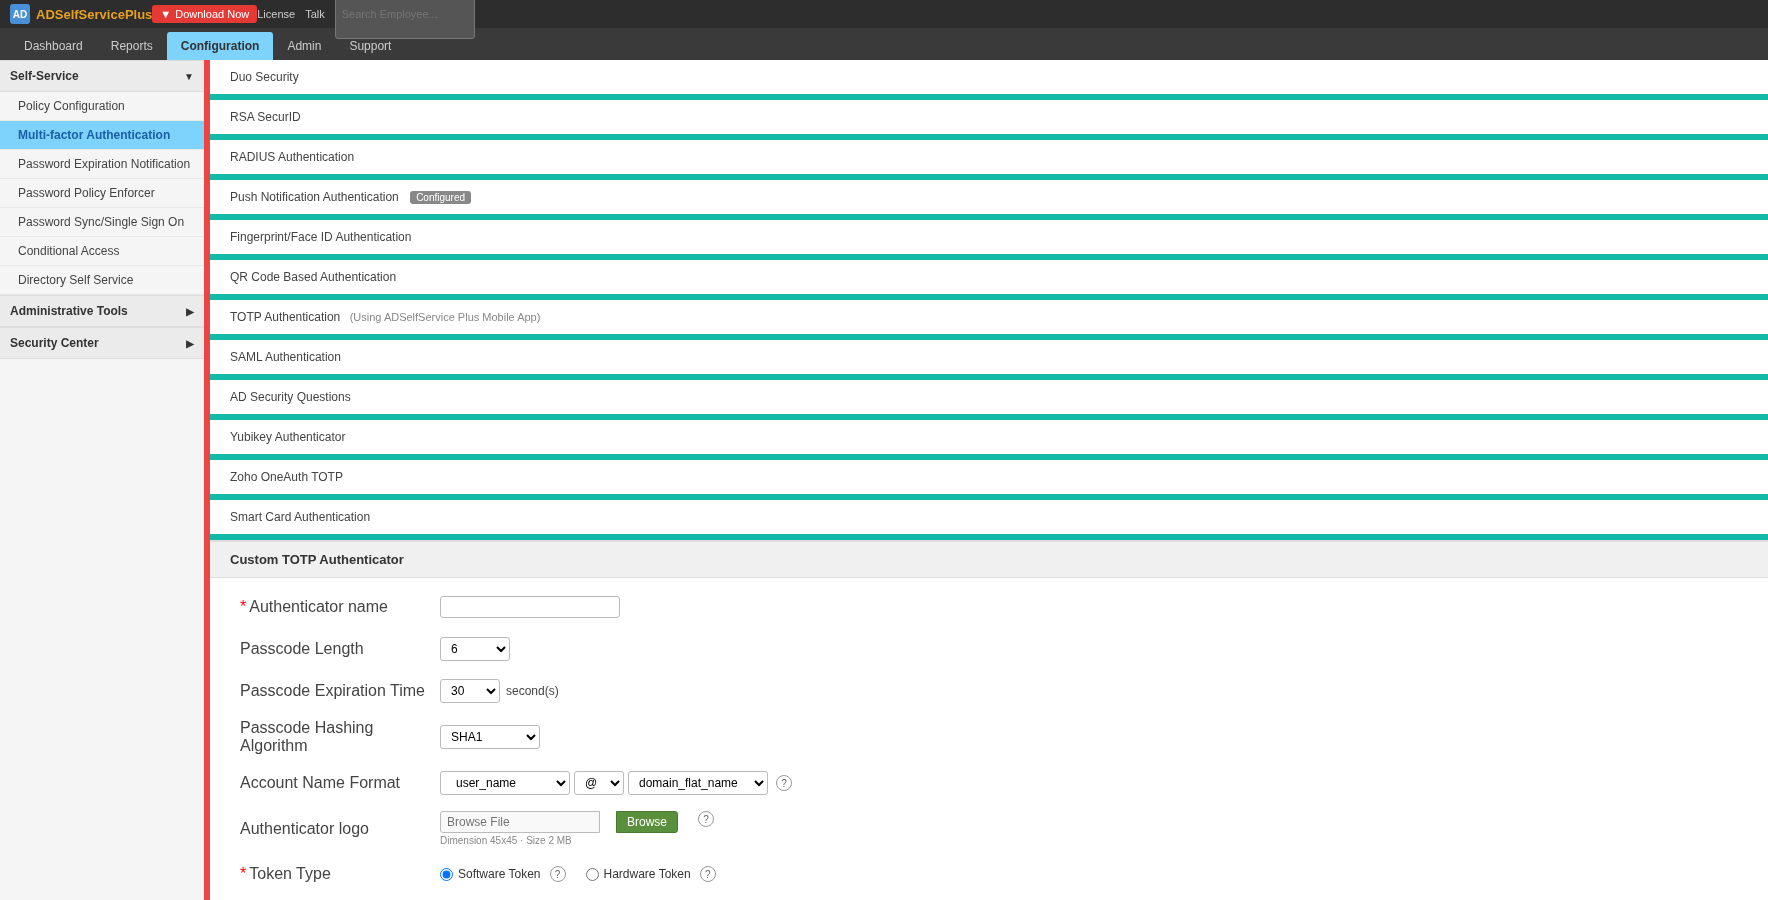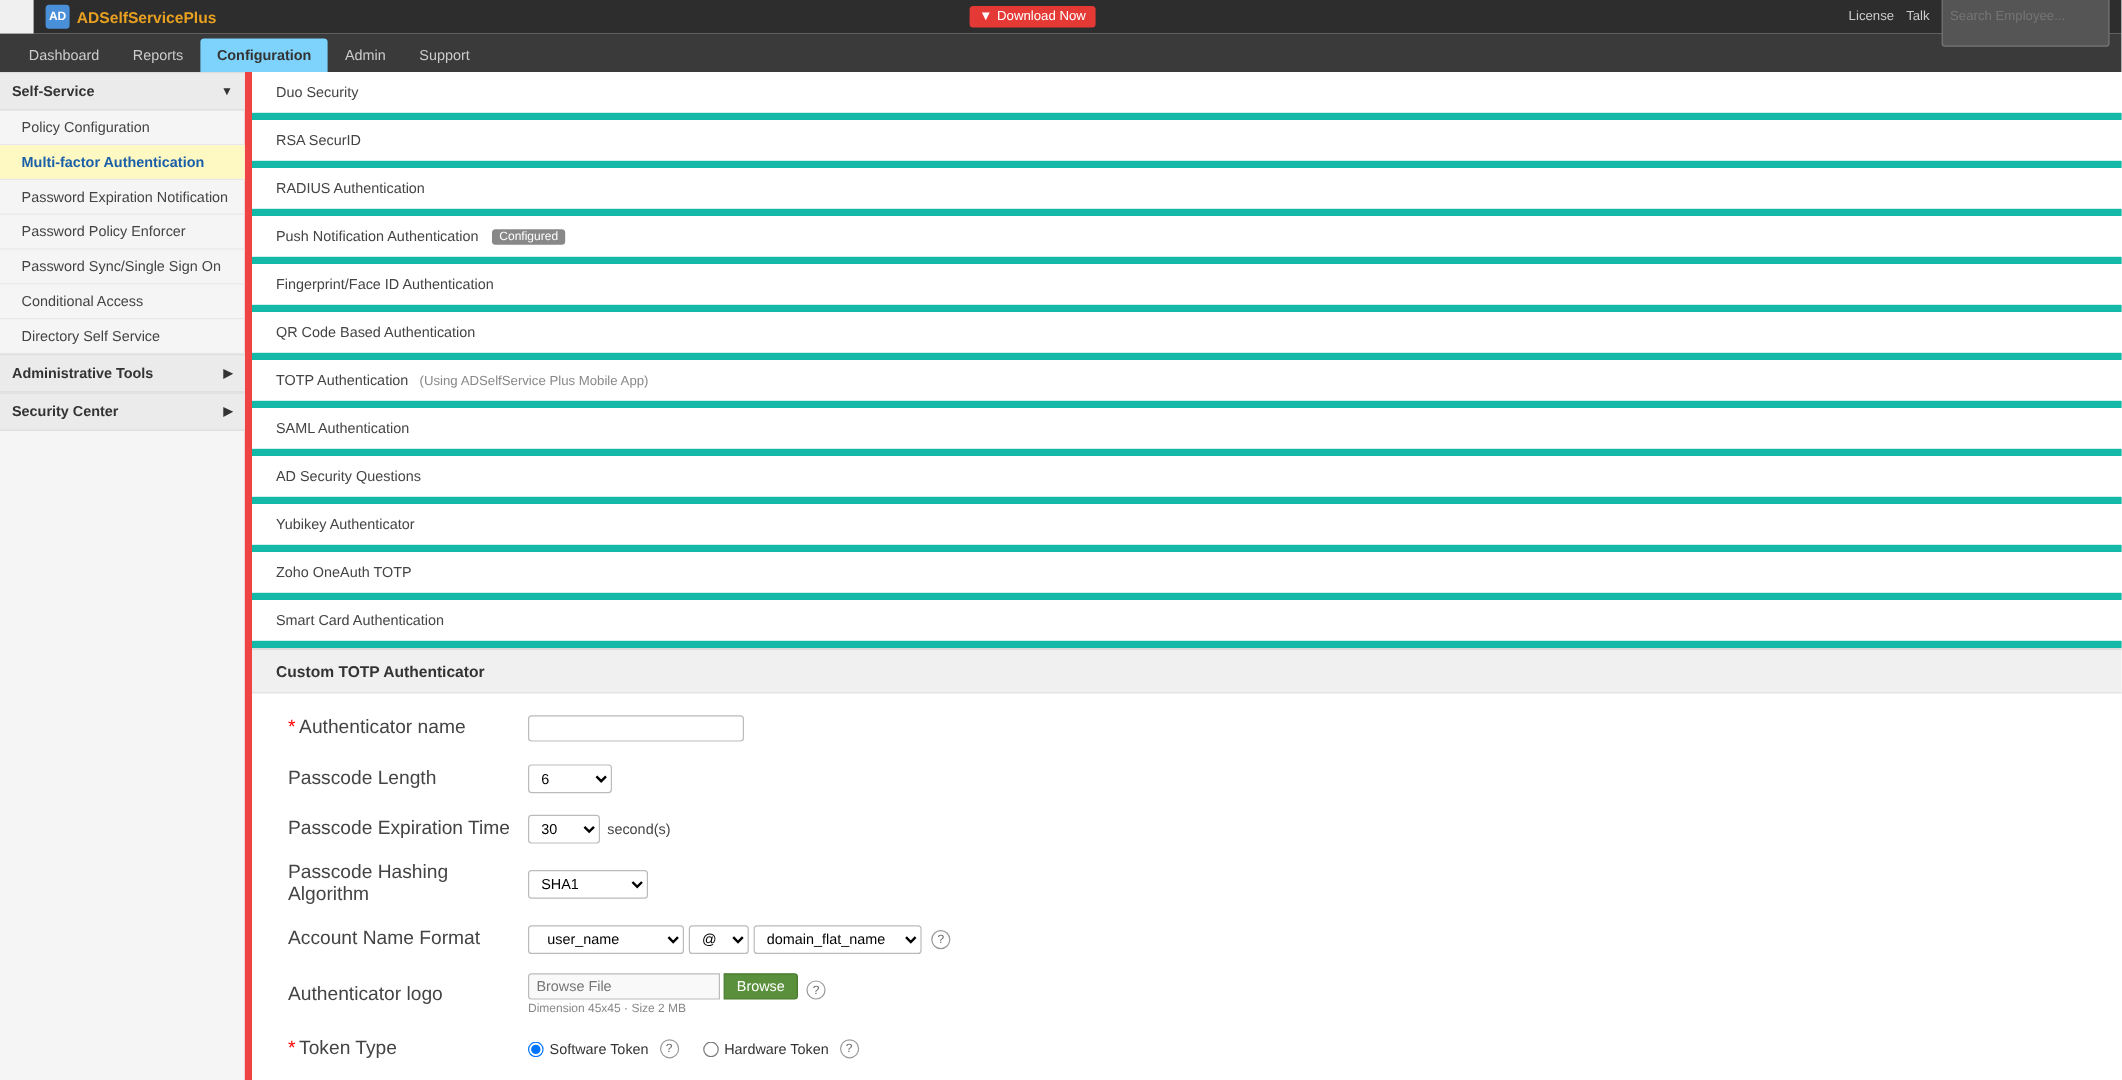--- a/index.html
+++ b/index.html
@@ -5,22 +5,20 @@
     * { box-sizing: border-box; margin: 0; padding: 0; }
     body { font-family: Arial, sans-serif; font-size: 12px; background: #f0f0f0; color: #333; overflow: hidden; height: 900px; }
 
     
     .top-bar {
       background: #2d2d2d;
       height: 28px;
       display: flex;
       align-items: center;
       padding: 0 10px;
-      justify-content: space-between;
-      margin-left: 28px;
     }
     .logo-area {
       display: flex;
       align-items: center;
       gap: 6px;
     }
     .logo-icon {
       width: 20px; height: 20px;
       background: #4a90d9;
       border-radius: 3px;
@@ -102,21 +100,21 @@
       border-top: 1px solid #ddd;
     }
     .sidebar-item {
       padding: 7px 10px 7px 18px;
       font-size: 12px;
       color: #444;
       cursor: pointer;
       border-bottom: 1px solid #e8e8e8;
     }
     .sidebar-item.active {
-      background: #fef9c3;
+      background: #7dd3fc;
       color: #1a5fa8;
       font-weight: bold;
     }
     .chevron { font-size: 10px; }
 
     
     .content {
       flex: 1;
       overflow-y: auto;
       background: #fff;
@@ -176,21 +174,21 @@
       border: 1px solid #bbb;
       border-radius: 3px;
       padding: 3px 6px;
       font-size: 12px;
       background: white;
     }
     input.form-control { width: 180px; }
     select.form-control { padding-right: 4px; }
     .inline-text { font-size: 12px; margin-left: 6px; color: #444; }
 
-    .browse-area { display: flex; align-items: flex-end; gap: 3px; }
+    .browse-area { display: flex; align-items: flex-start; gap: 16px; }
     .browse-input {
       border: 1px solid #bbb;
       border-radius: 3px 0 0 3px;
       padding: 3px 6px;
       font-size: 12px;
       width: 160px;
       background: #f9f9f9;
       color: #999;
     }
     .browse-btn {

